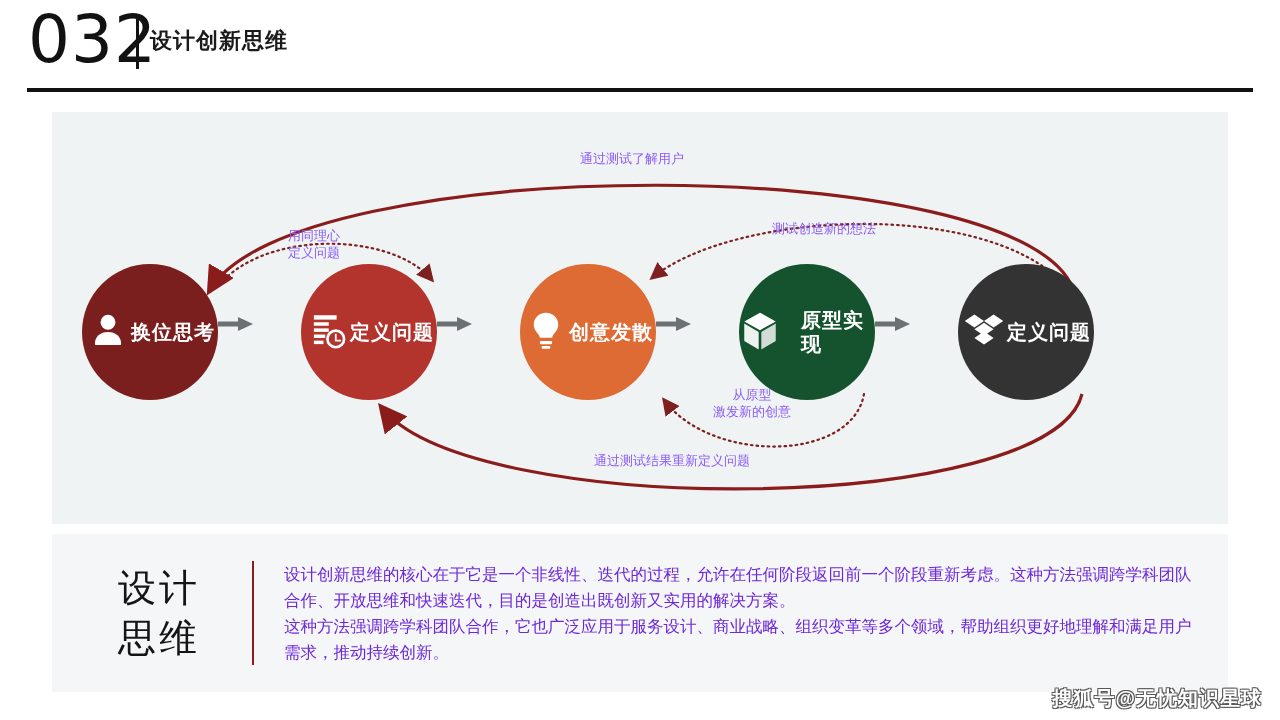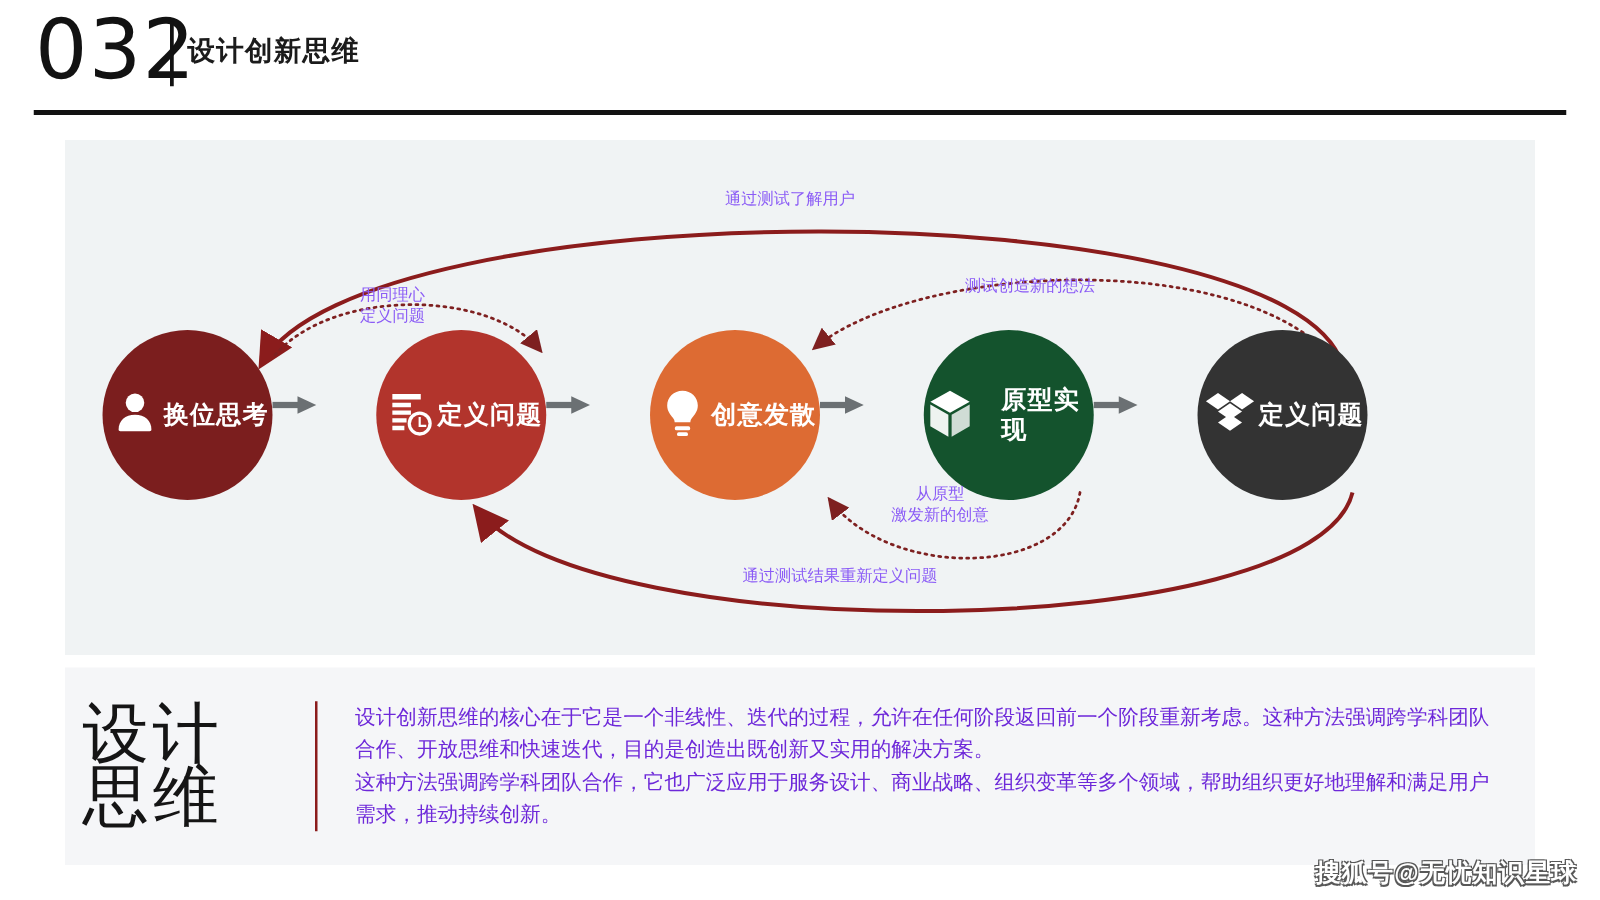--- a/index.html
+++ b/index.html
@@ -121,22 +121,22 @@
     top: 534px;
     width: 1176px;
     height: 158px;
     background: #F5F6F8;
     display: flex;
     align-items: center;
   }
   #summary-heading {
     width: 186px;
     flex: 0 0 186px;
-    text-align: left;
-    font-size: 53px;
+    text-align: center;
+    font-size: 38px;
     line-height: 50px;
     font-weight: 400;
     color: #151515;
     letter-spacing: 3px;
     margin-left: 14px;
   }
   #summary-rule {
     width: 2px;
     height: 104px;
     background: #8B1C1C;

